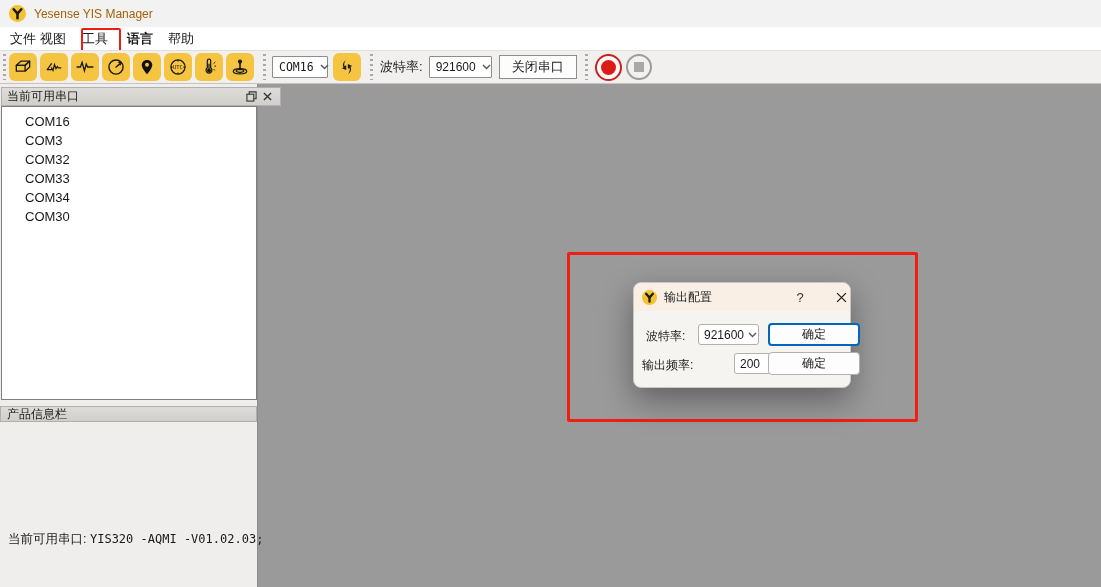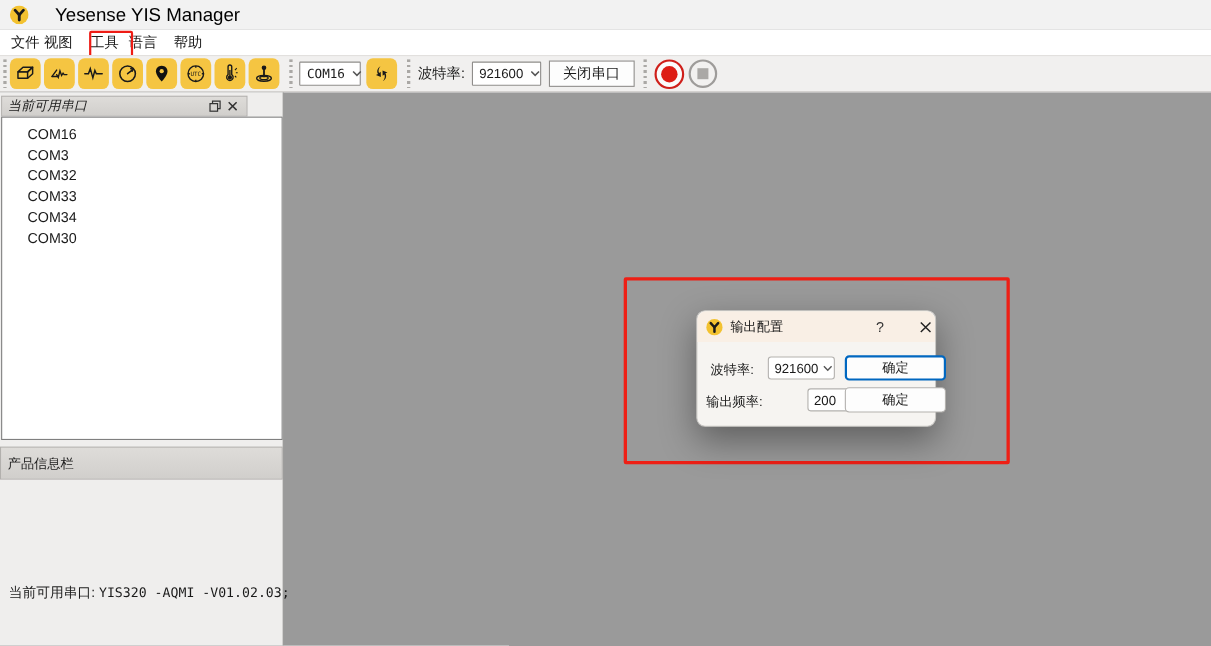--- a/index.html
+++ b/index.html
@@ -4,30 +4,30 @@
 <style>
   * { box-sizing: border-box; margin: 0; padding: 0; }
   html,body { width:1101px; height:587px; overflow:hidden; }
   body { font-family: "Liberation Sans", sans-serif; color:#1a1a1a; }
   .app { position:relative; width:1101px; height:587px; background:#9a9a9a; overflow:hidden; }
 
   
   .titlebar { position:absolute; left:0; top:0; width:100%; height:27px; background:#f2f2f2;
               display:flex; align-items:center; padding-left:9px; }
   .app-logo { width:17px; height:17px; flex:0 0 auto; }
-  .titlebar .wtitle { margin-left:24px; font-size:17px; color:#000000; }
+  .titlebar .wtitle { margin-left:8px; font-size:12px; color:#a16207; }
 
   
   .menubar { position:absolute; left:0; top:27px; width:100%; height:23px; background:#ffffff;
              display:flex; align-items:center; font-size:13px; }
   .menu-item { padding:3px 0; cursor:default; }
   .menu-item:nth-child(1){ margin-left:10px; }
   .menu-item:nth-child(2){ margin-left:4px; }
   .menu-item:nth-child(3){ margin-left:16px; }
-  .menu-item:nth-child(4){ margin-left:9px; }
+  .menu-item:nth-child(4){ margin-left:19px;font-weight:bold; }
   .menu-item:nth-child(5){ margin-left:15px; }
   .menu-red-box { position:absolute; left:81px; top:1px; width:40px; height:24px;
                   border:2.5px solid #ee1c15; border-radius:2px; pointer-events:none; }
 
   
   .toolbar { position:absolute; left:0; top:50px; width:100%; height:34px; background:#f1f0ef;
              border-top:1px solid #e2e0de; border-bottom:1px solid #c6c4c2;
              display:flex; align-items:center; }
   .grip { width:3px; height:26px; flex:0 0 auto;
           background:repeating-linear-gradient(to bottom,#aaa8a5 0 2px,transparent 2px 5px); }
@@ -48,29 +48,29 @@
   .rec-btn { margin-left:7px; width:27px; height:27px; border-radius:50%; border:2px solid #cf1f1a;
              background:#fbfbfb; display:flex; align-items:center; justify-content:center; cursor:pointer; }
   .rec-dot { width:15px; height:15px; border-radius:50%; background:#dd1d15; }
   .stop-btn { margin-left:4px; width:26px; height:26px; border-radius:50%; border:2px solid #9e9c9a;
               background:#f2f1f0; display:flex; align-items:center; justify-content:center; cursor:pointer; }
   .stop-sq { width:10px; height:10px; background:#aaa8a6; }
 
   
   .dock { position:absolute; left:0; top:84px; width:258px; height:503px; background:#efeeed;
           border-right:1px solid #8c8c8c; }
-  .dock-header { position:absolute; left:1px; top:3px; width:224px; height:19px;
+  .dock-header { position:absolute; left:1px; top:3px; width:280px; height:19px;
                  background:linear-gradient(#dedcd9,#d1cfcc); border:1px solid #b2b0ad;
-                 display:flex; align-items:center; padding:0 5px; font-size:12px;font-style:italic; }
+                 display:flex; align-items:center; padding:0 5px; font-size:12px; }
   .dock-header .dtitle { flex:1; }
   .dock-hbtn { width:16px; height:15px; display:flex; align-items:center; justify-content:center; cursor:pointer; }
   .port-list { position:absolute; left:1px; top:22px; width:256px; height:294px; background:#ffffff;
                border:1px solid #7f7f7f; padding-top:5px; }
   .port-item { height:19px; line-height:19px; padding-left:23px; font-size:13px; cursor:default; }
-  .info-header { position:absolute; left:0; top:322px; width:257px; height:30px;
+  .info-header { position:absolute; left:0; top:322px; width:257px; height:16px;
                  background:linear-gradient(#dedcd9,#d1cfcc); border:1px solid #b2b0ad;
                  display:flex; align-items:center; padding:0 6px; font-size:12px; }
   .info-line { position:absolute; left:8px; font-size:12.5px; white-space:nowrap; }
   .info-serial { top:353px; }
   .info-version { top:447px; }
   .mono { font-family:"DejaVu Sans Mono", monospace; font-size:12px; }
 
   
   .red-rect { position:absolute; left:567px; top:252px; width:351px; height:170px;
               border:3px solid #ee1f15; border-radius:2px; pointer-events:none; }

